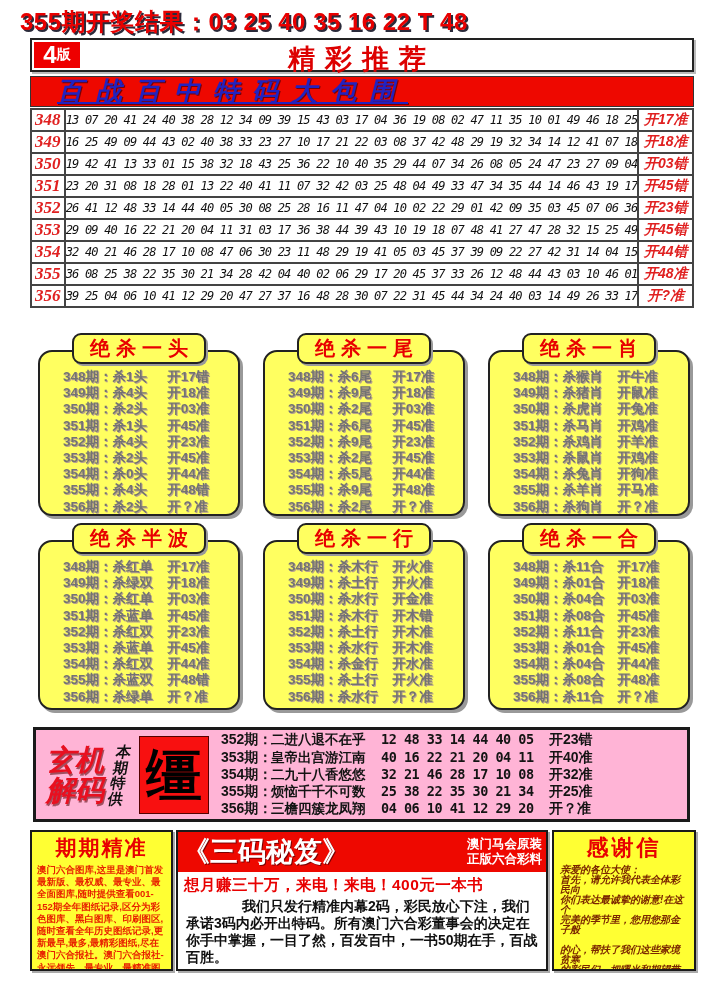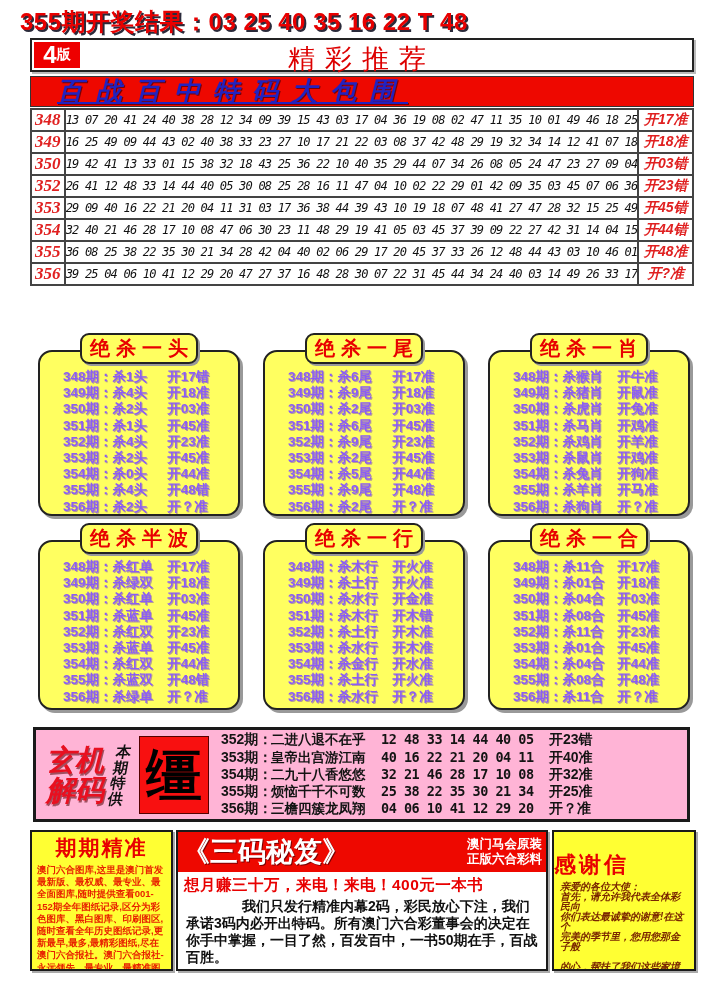--- a/index.html
+++ b/index.html
@@ -11,21 +11,21 @@
     color:#e80000; text-shadow:2px 2px 0 #2a2a3a; letter-spacing:0.5px; white-space:nowrap; }
 
   
   .titlebar { position:absolute; left:30px; top:38px; width:664px; height:34px;
     border:2px solid #222; background:#fff; box-shadow:2px 2px 0 #bbb; }
   .edition { position:absolute; left:2px; top:2px; width:46px; height:26px; background:#ee0000;
     color:#fff; display:flex; align-items:center; justify-content:center; font-weight:bold; }
   .edition .big { font-size:24px; line-height:24px; }
   .edition .small { font-size:14px; }
   .pagetitle { position:absolute; left:0; right:0; top:1px; text-align:center; color:#dd0000;
-    font-size:27px; font-weight:normal; letter-spacing:10px;border-radius:16px; }
+    font-size:27px; font-weight:bold; letter-spacing:10px;border-radius:16px; }
 
   
   .banner { position:absolute; left:30px; top:76px; width:664px; height:31px; background:#ee0800;
     border:1px solid #333; display:flex; align-items:center; padding-left:26px; }
   .banner .main { color:#2222c0; font-size:26px; font-weight:bold; font-style:italic;
     letter-spacing:13px; white-space:nowrap; text-shadow:1px 1px 0 #7a0000;text-decoration:underline; }
   .banner .sub { color:#2222c0; font-size:15px; font-weight:bold; font-style:italic;
     letter-spacing:6px; white-space:nowrap; text-shadow:1px 1px 0 #7a0000; }
 
   
@@ -34,27 +34,27 @@
   td.t-period { width:36px; text-align:center; color:#e02020; font-size:17px; font-weight:bold;
     font-family:"Liberation Serif", serif; }
   td.t-nums { text-align:center; font-family:"DejaVu Sans Mono", monospace; font-size:12px;
     letter-spacing:-0.8px; color:#111; white-space:nowrap; overflow:hidden; }
   td.t-res { width:58px; text-align:center; color:#e02020; font-size:14px; font-weight:bold;
     white-space:nowrap; }
 
   
   .kbox { position:absolute; width:202px; background:#ffff60; border:2px solid #222;
     border-radius:14px; box-shadow:3px 3px 0 #999; }
-  .ktab { position:absolute; top:-19px; left:50%; transform:translateX(-50%); width:118px; height:31px;
+  .ktab { position:absolute; top:-19px; left:50%; transform:translateX(-50%); width:134px; height:31px;
     background:#ffff60; border:2px solid #222; border-radius:9px; box-shadow:2px 2px 0 #999;
     color:#e80000; font-size:20px; font-weight:bold; letter-spacing:6px; text-align:center;
     line-height:27px; white-space:nowrap; padding-left:6px; }
   .krows { padding:17px 10px 4px 10px; }
   .krow { display:flex; justify-content:space-between; padding:0 4px; line-height:16.2px;
-    font-size:13.5px; font-weight:bold; color:#8b5cf6; text-shadow:1px 1px 0 #b8a090;
+    font-size:13.5px; font-weight:bold; color:#737373; text-shadow:1px 1px 0 #b8a090;
     white-space:nowrap; }
   .krow .kp { width:62px; text-align:right; }
   .krow .kk { width:58px; text-align:left; }
   .krow .kr { width:60px; text-align:left; }
 
   
   .mystery { position:absolute; left:33px; top:727px; width:657px; height:95px; background:#ffb4d6;
     border:3px solid #1a1a1a; display:flex; align-items:center; }
   .xuanji { margin-left:10px; color:#e81020; font-size:29px; line-height:30px; font-weight:bold;
     font-style:italic; text-shadow:1px 2px 0 #a05060; white-space:nowrap; }
@@ -88,22 +88,22 @@
   .cbanner .origin { color:#fff; font-size:12.5px; line-height:15px; font-weight:bold;
     white-space:nowrap; text-align:left; }
   .hotline { color:#e80000; font-size:15.5px; font-weight:bold; padding:3px 6px 0 6px;
     letter-spacing:0.5px; white-space:nowrap; }
   .cbody { color:#101010; font-size:14px; font-weight:bold; line-height:17px; padding:2px 8px 0 8px;
     text-indent:56px; }
   .cnote { display:flex; align-items:center; justify-content:space-between; padding:2px 6px 0 6px; }
   .cnote .cod { color:#1e7fd0; font-size:17px; font-weight:bold; letter-spacing:2px;
     white-space:nowrap; }
   .bright { left:552px; width:144px; background:#ffff33; }
-  .bright .btitle { color:#e80000; font-size:22px; font-weight:bold;
-    letter-spacing:3px; margin-top:18px; }
+  .bright .btitle { text-align:center; color:#e80000; font-size:22px; font-weight:bold;
+    letter-spacing:3px; margin-top:1px; }
   .bright .bbody { color:#7a2600; font-size:10px; font-weight:bold; font-style:italic;
     line-height:10px; padding:2px 6px; white-space:pre-line; }
 </style>
 </head>
 <body>
 
 <div id="page">
 
   <div class="headline">355期开奖结果：03 25 40 35 16 22 T 48</div>
 
@@ -133,20 +133,25 @@
           <td class="t-nums">16 25 49 09 44 43 02 40 38 33 23 27 10 17 21 22 03 08 37 42 48 29 19 32 34 14 12 41 07 18</td>
           <td class="t-res">开18准</td>
         </tr>
 
         <tr>
           <td class="t-period">350</td>
           <td class="t-nums">19 42 41 13 33 01 15 38 32 18 43 25 36 22 10 40 35 29 44 07 34 26 08 05 24 47 23 27 09 04</td>
           <td class="t-res">开03错</td>
         </tr>
 
+        <tr>
+          <td class="t-period">351</td>
+          <td class="t-nums">23 20 31 08 18 28 01 13 22 40 41 11 07 32 42 03 25 48 04 49 33 47 34 35 44 14 46 43 19 17</td>
+          <td class="t-res">开45错</td>
+        </tr>
 
         <tr>
           <td class="t-period">352</td>
           <td class="t-nums">26 41 12 48 33 14 44 40 05 30 08 25 28 16 11 47 04 10 02 22 29 01 42 09 35 03 45 07 06 36</td>
           <td class="t-res">开23错</td>
         </tr>
 
         <tr>
           <td class="t-period">353</td>
           <td class="t-nums">29 09 40 16 22 21 20 04 11 31 03 17 36 38 44 39 43 10 19 18 07 48 41 27 47 28 32 15 25 49</td>

